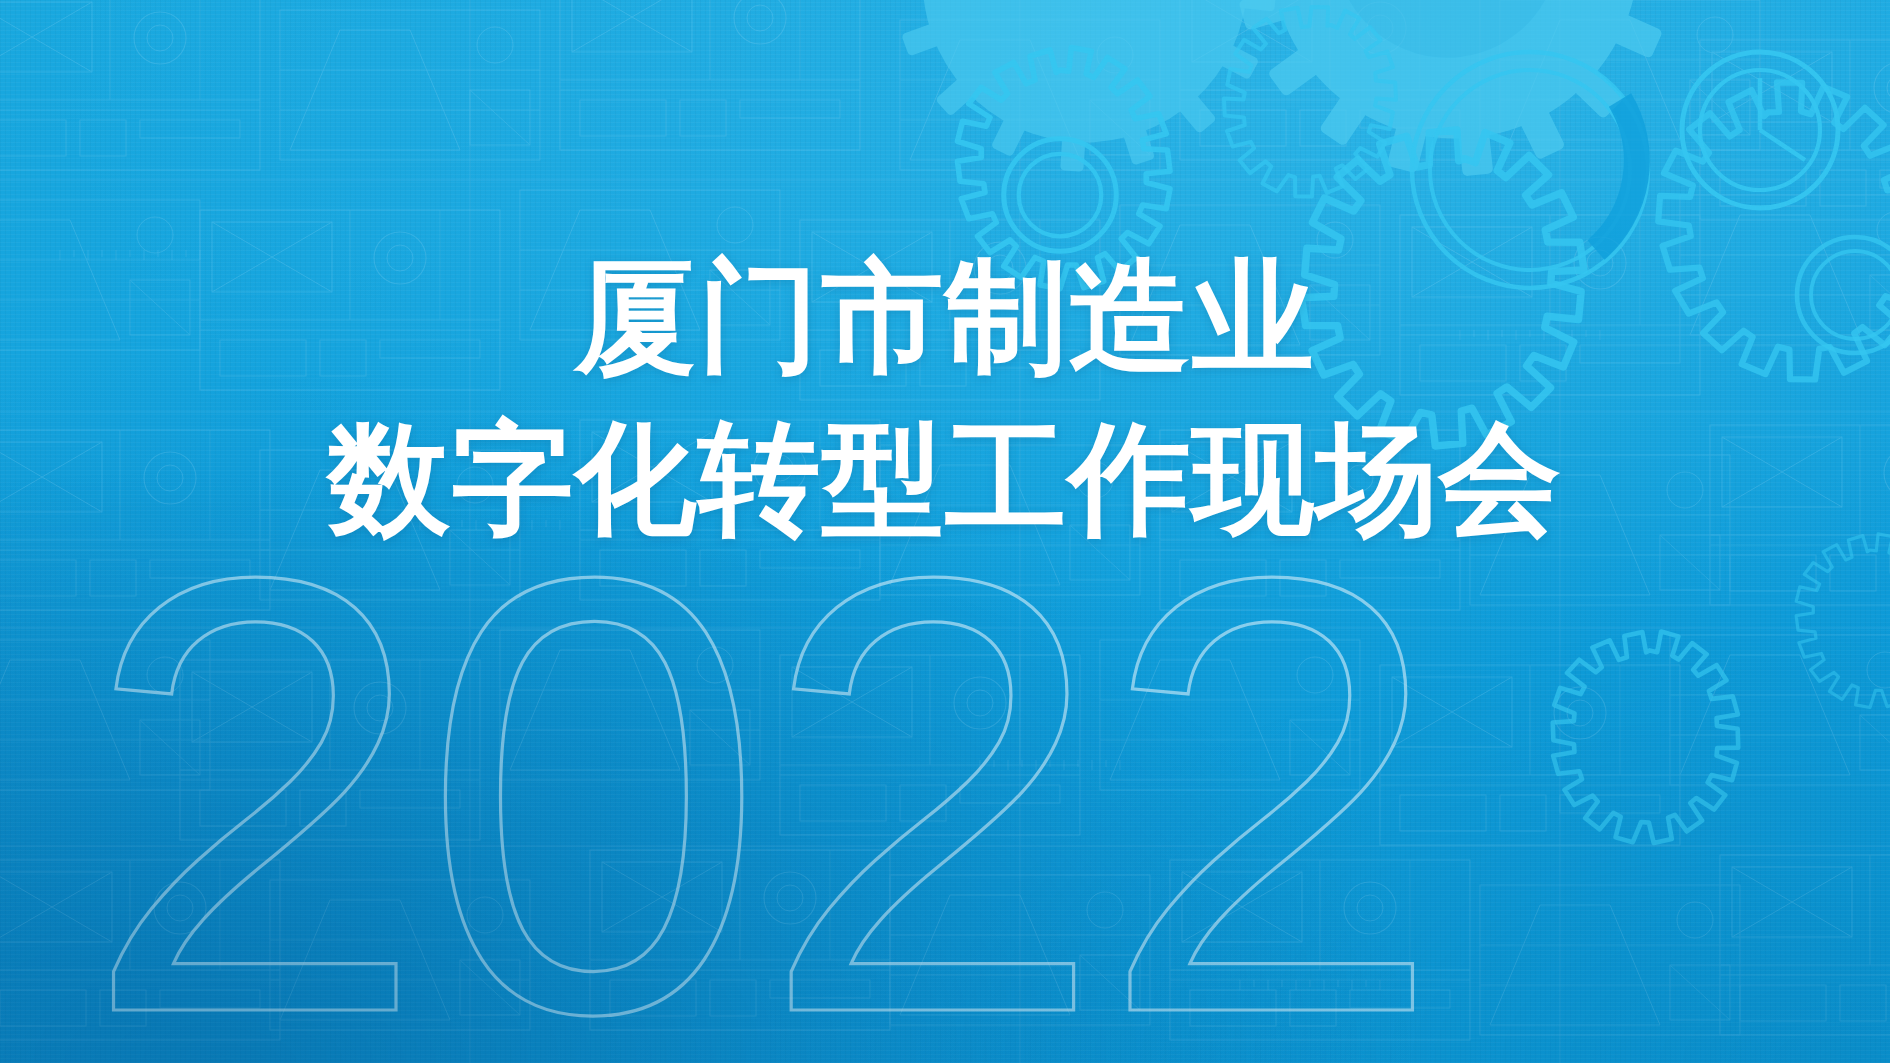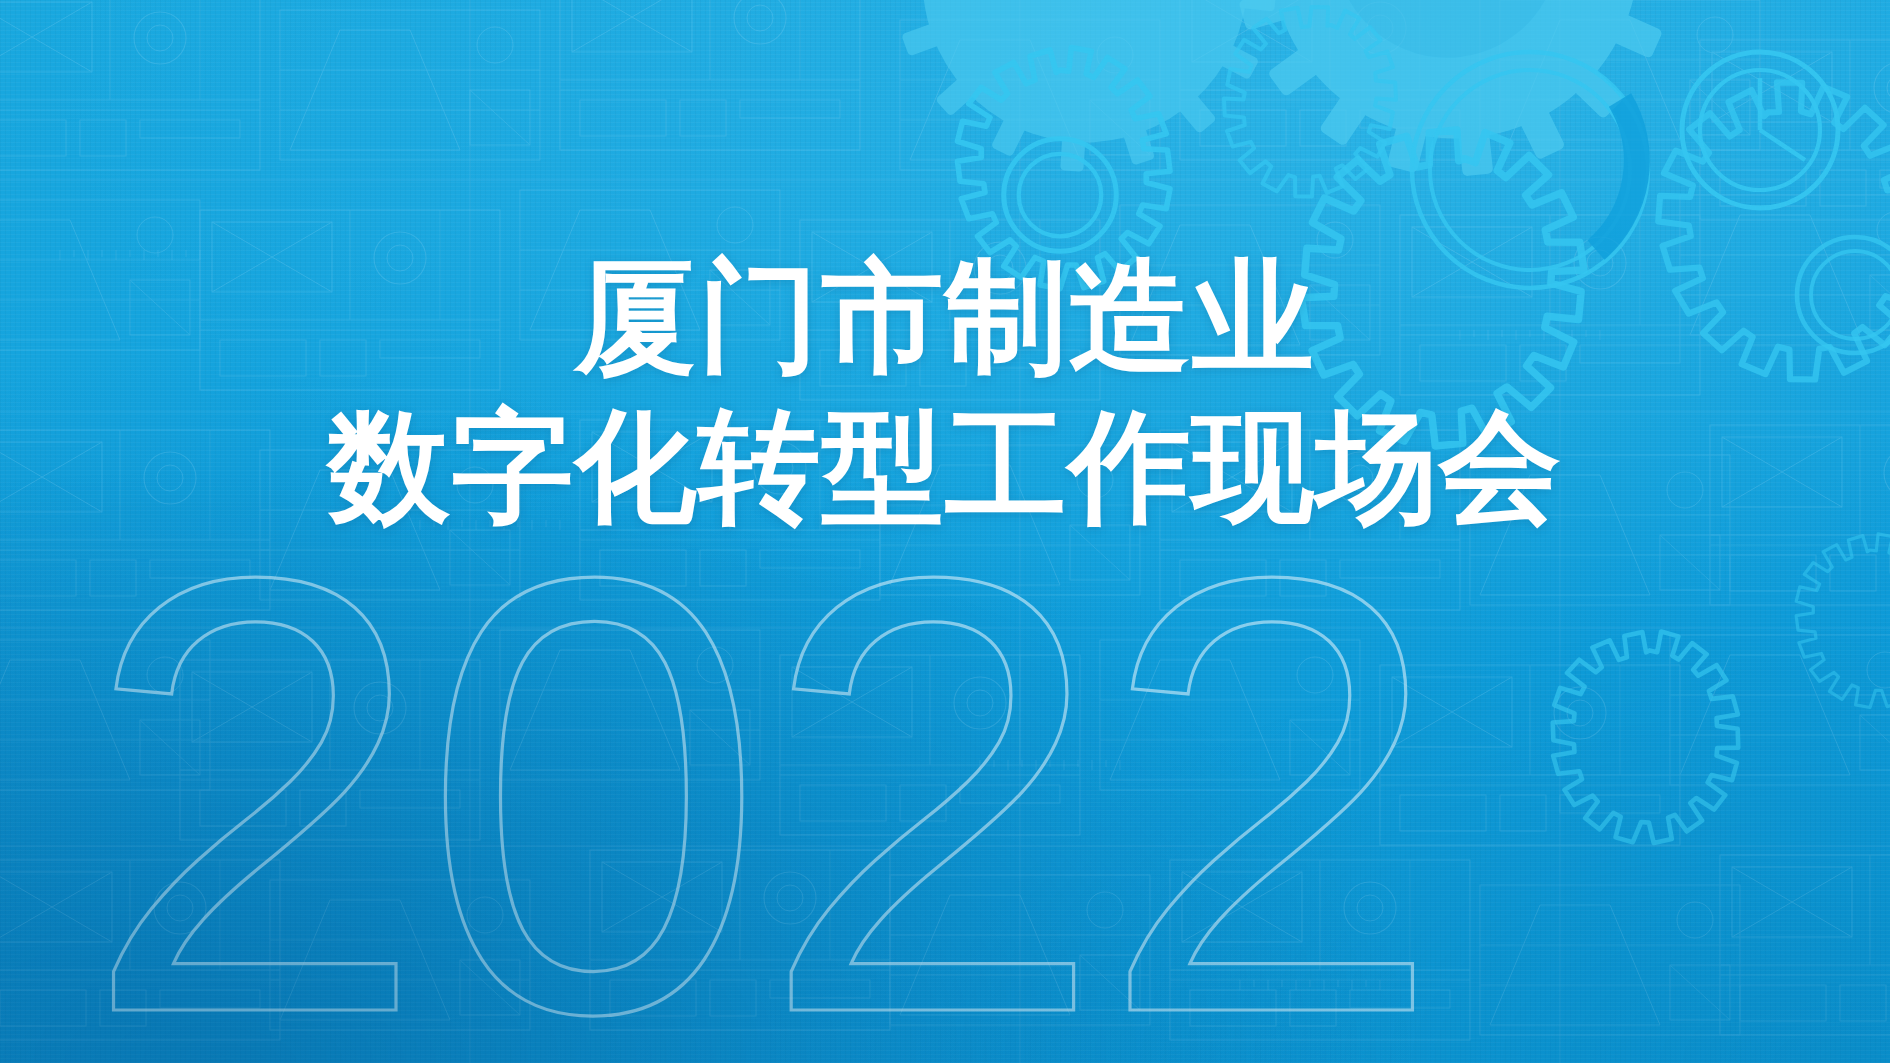--- a/index.html
+++ b/index.html
@@ -57,21 +57,21 @@
     z-index: 40;
   }
   .title-line {
     color: #ffffff;
     font-weight: 700;
     letter-spacing: .012em;
     line-height: 1.0;
     white-space: nowrap;
     text-shadow: 0 2px 10px rgba(6,80,125,0.20);
   }
-  #title-line-1 { font-size: 122px; margin-bottom: 28px; }
+  #title-line-1 { font-size: 122px; margin-bottom: 40px; }
   #title-line-2 { font-size: 122px; }
 </style>
 </head>
 <body>
 
 <div id="stage">
 
   <div class="layer" id="bg-base"></div>
 
   <div class="layer" id="bg-weave"></div>

